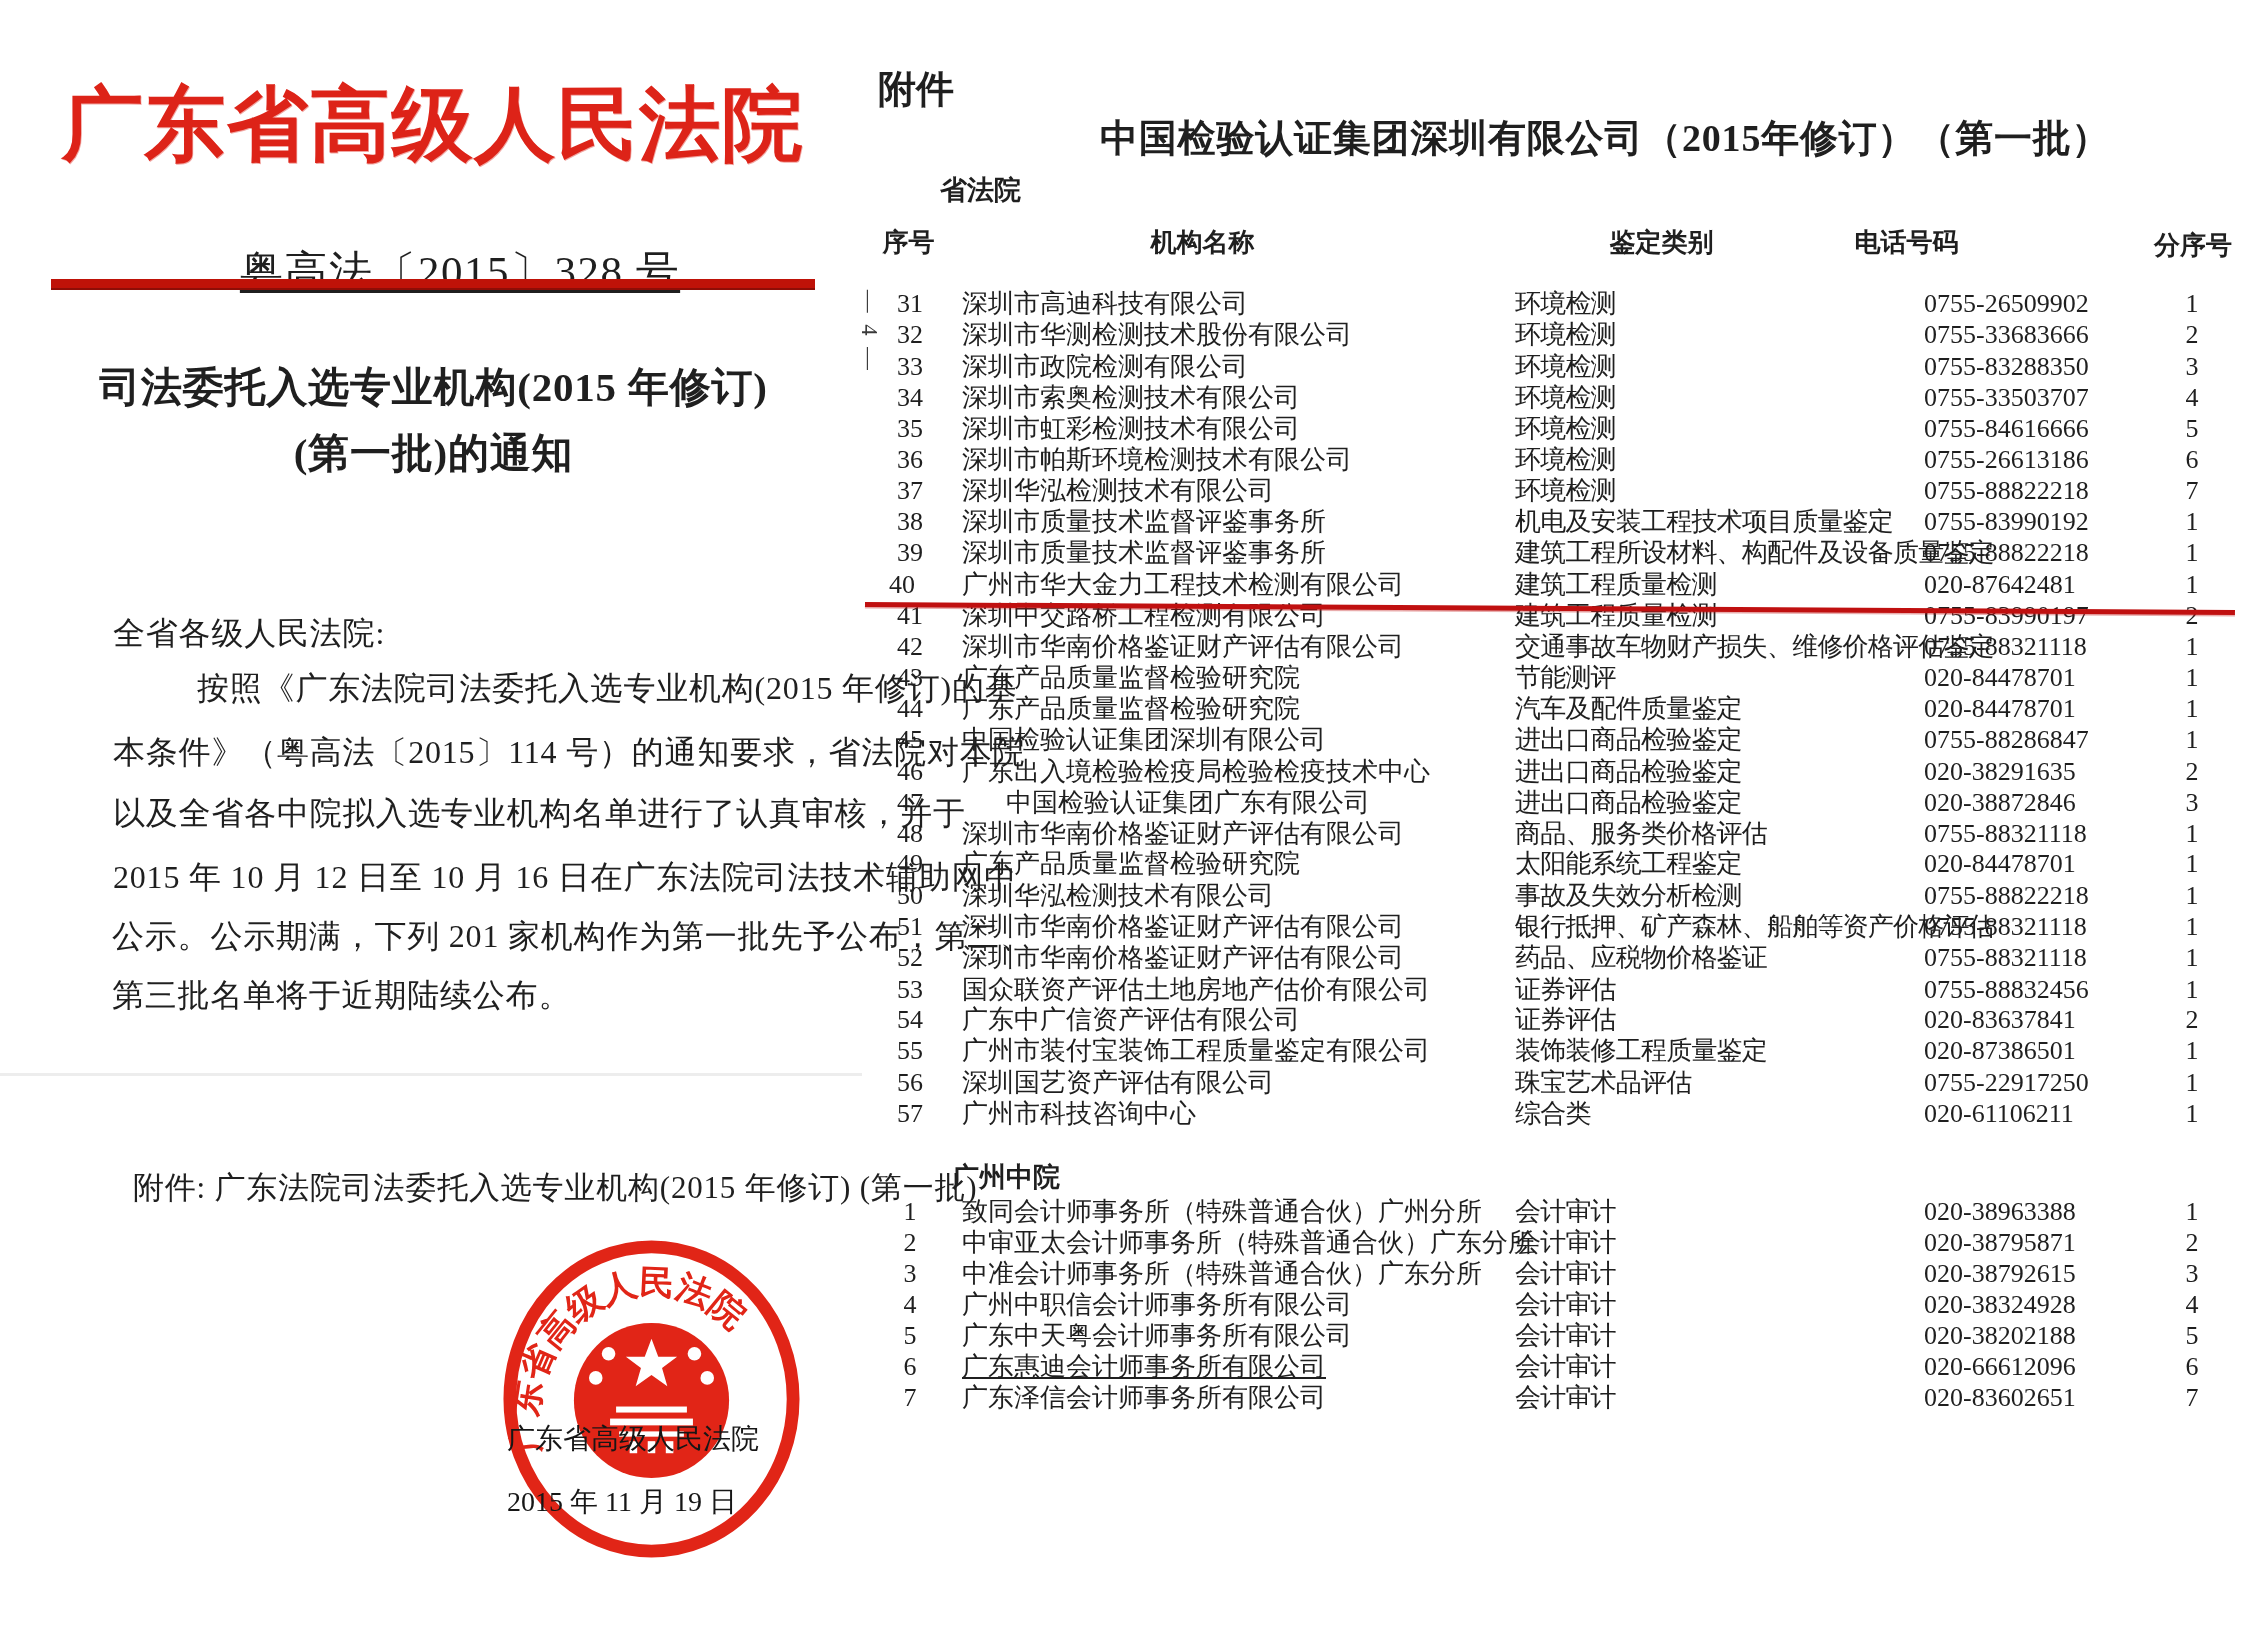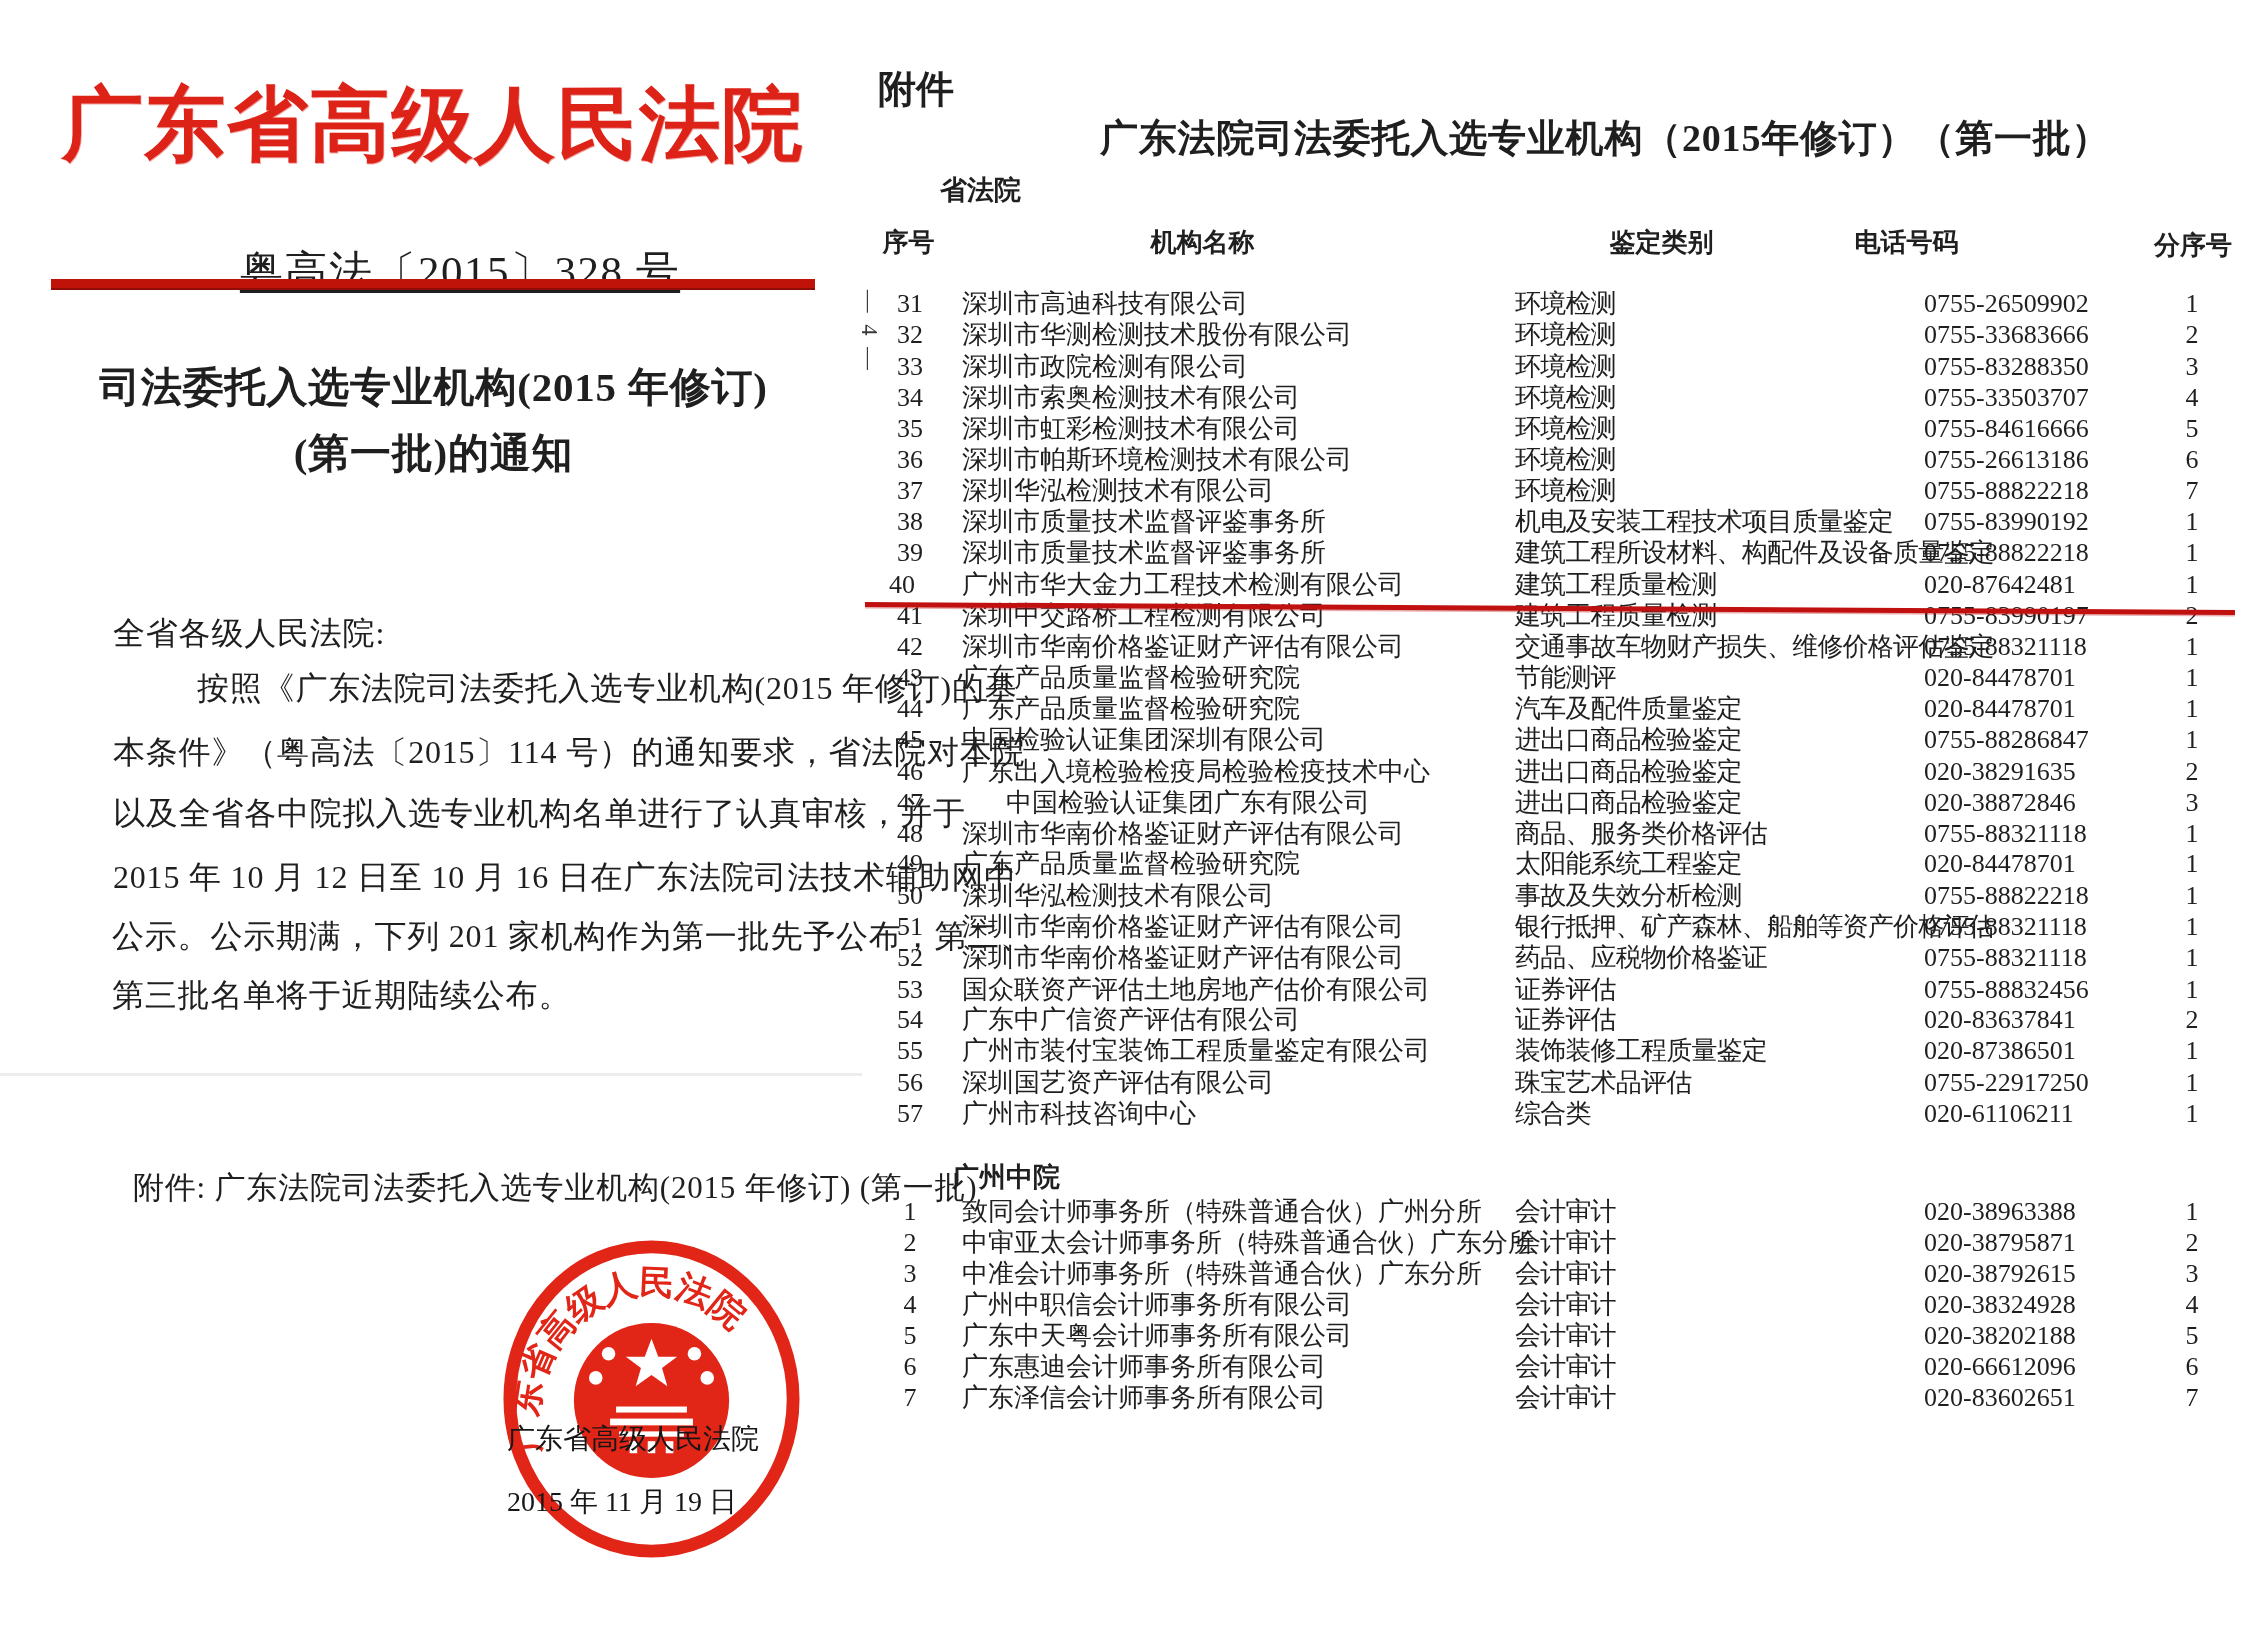--- a/index.html
+++ b/index.html
@@ -93,21 +93,21 @@
     <rect x="244" y="284" width="10" height="16" fill="#ffffff"></rect>
   </g>
 </svg>
 
 <div class="abs seal-name">广东省高级人民法院</div>
 <div class="abs seal-date">2015 年 11 月 19 日</div>
 
 <div class="abs page-marker">— 4 —</div>
 
 <div class="abs att-label">附件</div>
-<div class="abs att-title">广东法院司法委托入选专业机构（2015年修订）（第一批）</div>
+<div class="abs att-title">中国检验认证集团深圳有限公司（2015年修订）（第一批）</div>
 
 <div class="abs section-label" style="left:940px;top:172px;">省法院</div>
 
 <div class="abs col-header" style="left:867px;top:225px;width:83px;">序号</div>
 <div class="abs col-header" style="left:1116px;top:225px;width:173px;">机构名称</div>
 <div class="abs col-header" style="left:1575px;top:225px;width:173px;">鉴定类别</div>
 <div class="abs col-header" style="left:1820px;top:225px;width:173px;">电话号码</div>
 <div class="abs col-header" style="left:2144px;top:228px;width:98px;">分序号</div>
 
 <div class="abs" id="rows-section1" style="left:0;top:0;">
@@ -335,21 +335,21 @@
     </div>
     <div>
       <div class="abs row-cell " style="left: 889px; top: 1321px; width: 42px; text-align: center;">5</div>
       <div class="abs row-cell " style="left: 962px; top: 1321px;">广东中天粤会计师事务所有限公司</div>
       <div class="abs row-cell cell-cat" style="left: 1515px; top: 1321px;">会计审计</div>
       <div class="abs row-cell " style="left: 1924px; top: 1321px;">020-38202188</div>
       <div class="abs row-cell " style="left: 2168px; top: 1321px; width: 48px; text-align: center;">5</div>
     </div>
     <div>
       <div class="abs row-cell " style="left: 889px; top: 1352px; width: 42px; text-align: center;">6</div>
-      <div class="abs row-cell " style="left: 962px; top: 1352px;">广东惠迪会计师事务所有限公司</div>
+      <div class="abs row-cell " style="left: 962px; top: 1352px; text-decoration: underline;">广东惠迪会计师事务所有限公司</div>
       <div class="abs row-cell cell-cat" style="left: 1515px; top: 1352px;">会计审计</div>
       <div class="abs row-cell " style="left: 1924px; top: 1352px;">020-66612096</div>
       <div class="abs row-cell " style="left: 2168px; top: 1352px; width: 48px; text-align: center;">6</div>
     </div>
     <div>
       <div class="abs row-cell " style="left: 889px; top: 1383px; width: 42px; text-align: center;">7</div>
       <div class="abs row-cell " style="left: 962px; top: 1383px;">广东泽信会计师事务所有限公司</div>
       <div class="abs row-cell cell-cat" style="left: 1515px; top: 1383px;">会计审计</div>
       <div class="abs row-cell " style="left: 1924px; top: 1383px;">020-83602651</div>
       <div class="abs row-cell " style="left: 2168px; top: 1383px; width: 48px; text-align: center;">7</div>

